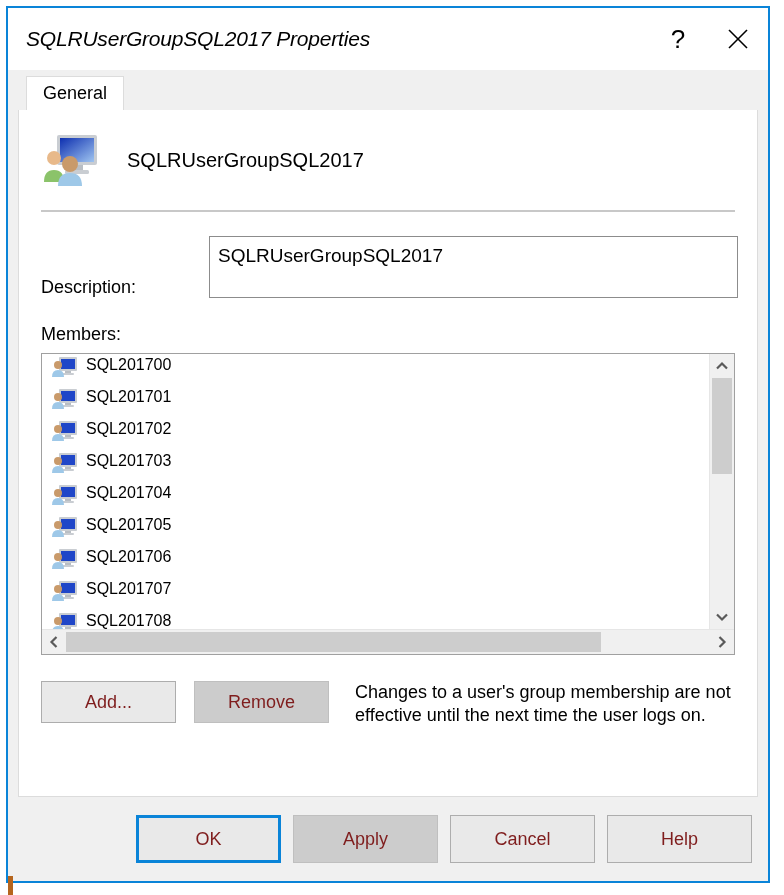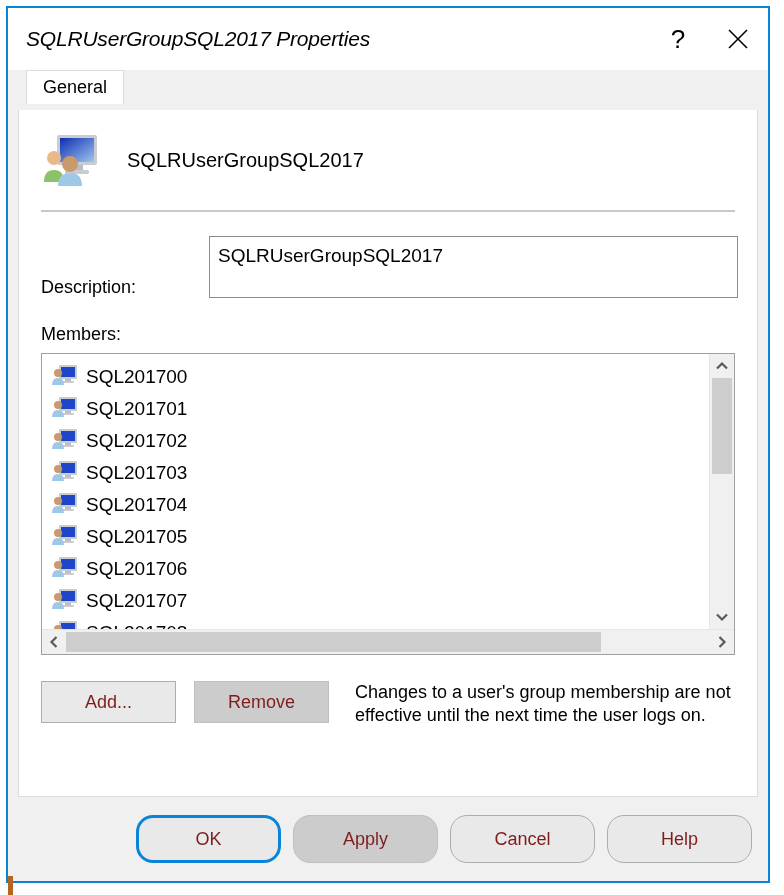--- a/index.html
+++ b/index.html
@@ -66,20 +66,21 @@
     font-size: 26px;
     line-height: 1;
     font-family: "Liberation Sans", sans-serif;
   }
 
   
   .tabstrip {
     height: 40px;
     background: #f0f0f0;
     display: flex;
+    align-items: flex-end;
     padding-left: 18px;
     flex: 0 0 auto;
     box-sizing: border-box;
   }
   .tab {
     background: #ffffff;
     border: 1px solid #dcdcdc;
     border-bottom: none;
     height: 34px;
     padding: 0 16px;
@@ -176,23 +177,23 @@
     min-height: 0;
   }
   .list-items {
     flex: 1 1 auto;
     overflow: hidden;
     padding-top: 2px;
   }
   .list-item {
     height: 32px;
     display: flex;
-    align-items: flex-end;
+    align-items: flex-start;
     padding-left: 10px;
-    font-size: 19px;
+    font-size: 16px;
     color: #000;
     white-space: nowrap;
   }
   .user-icon {
     width: 26px;
     height: 24px;
     position: relative;
     margin-right: 8px;
     flex: 0 0 auto;
   }
@@ -303,21 +304,20 @@
     display: flex;
     align-items: center;
     justify-content: flex-end;
     padding-right: 16px;
     box-sizing: border-box;
   }
   .btn.footer-btn {
     width: 145px;
     height: 48px;
     margin-left: 12px;
-    border-radius: 17px;
   }
   .btn.default {
     border: 3px solid #0a84d8;
     background: #e9e9e9;
   }
 
   .edge-artifact {
     position: absolute;
     left: 0;
     top: 868px;

